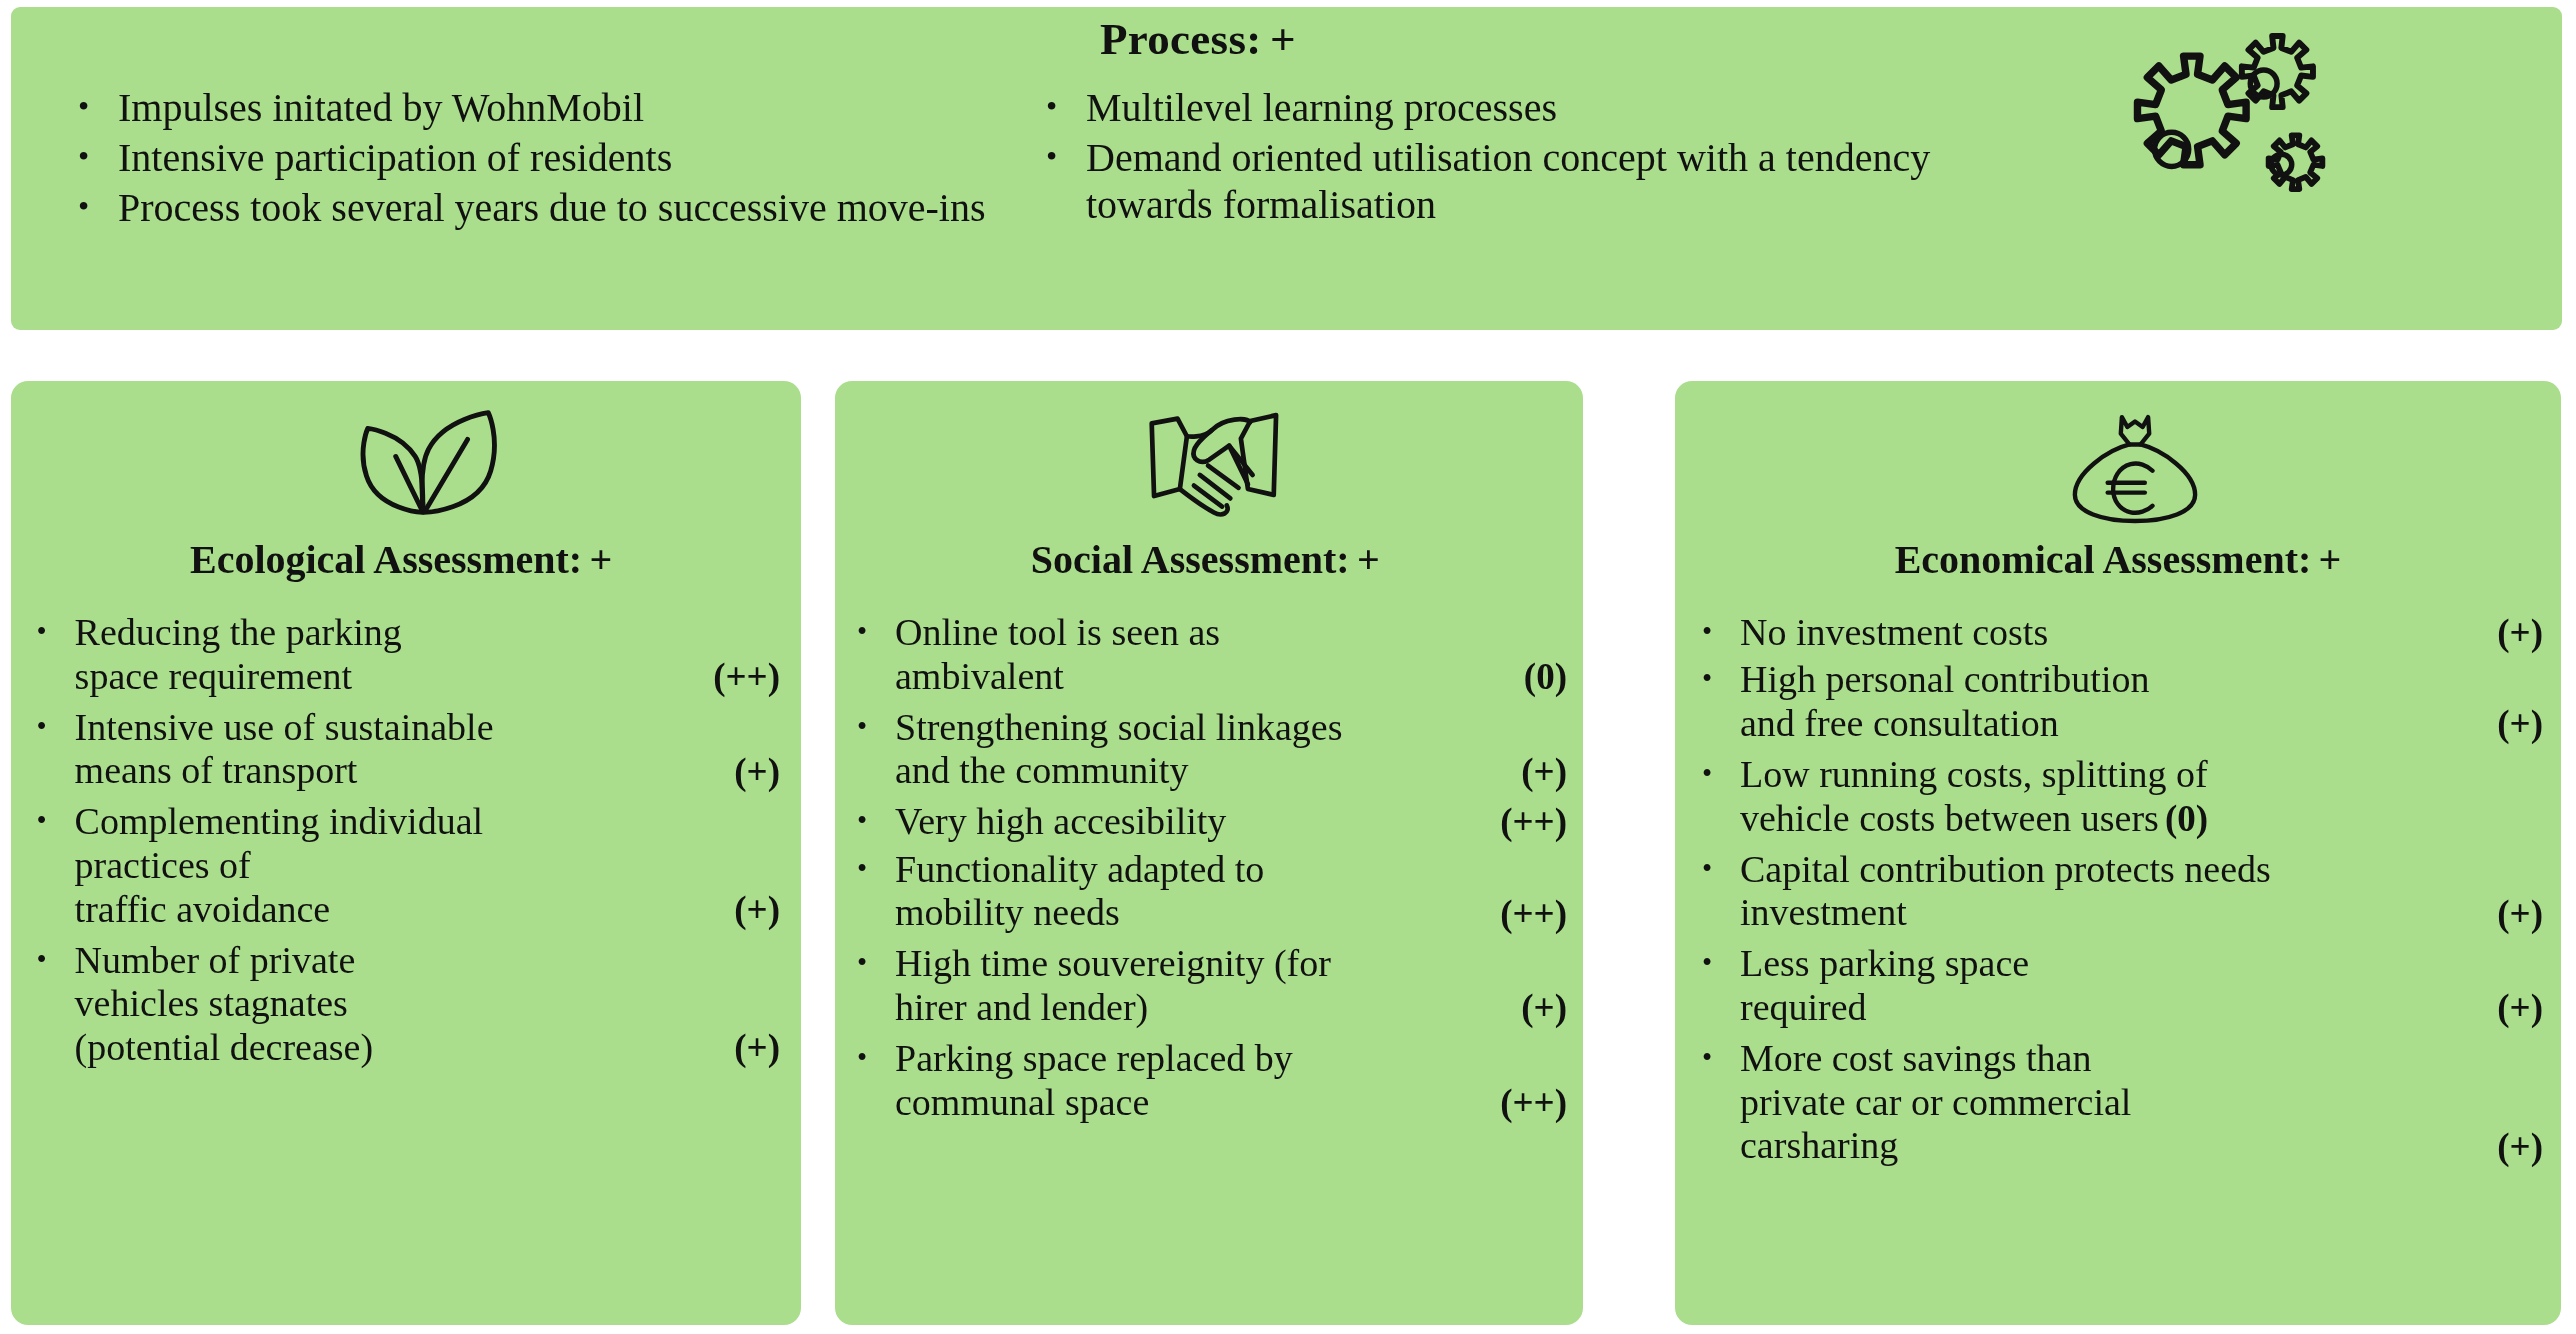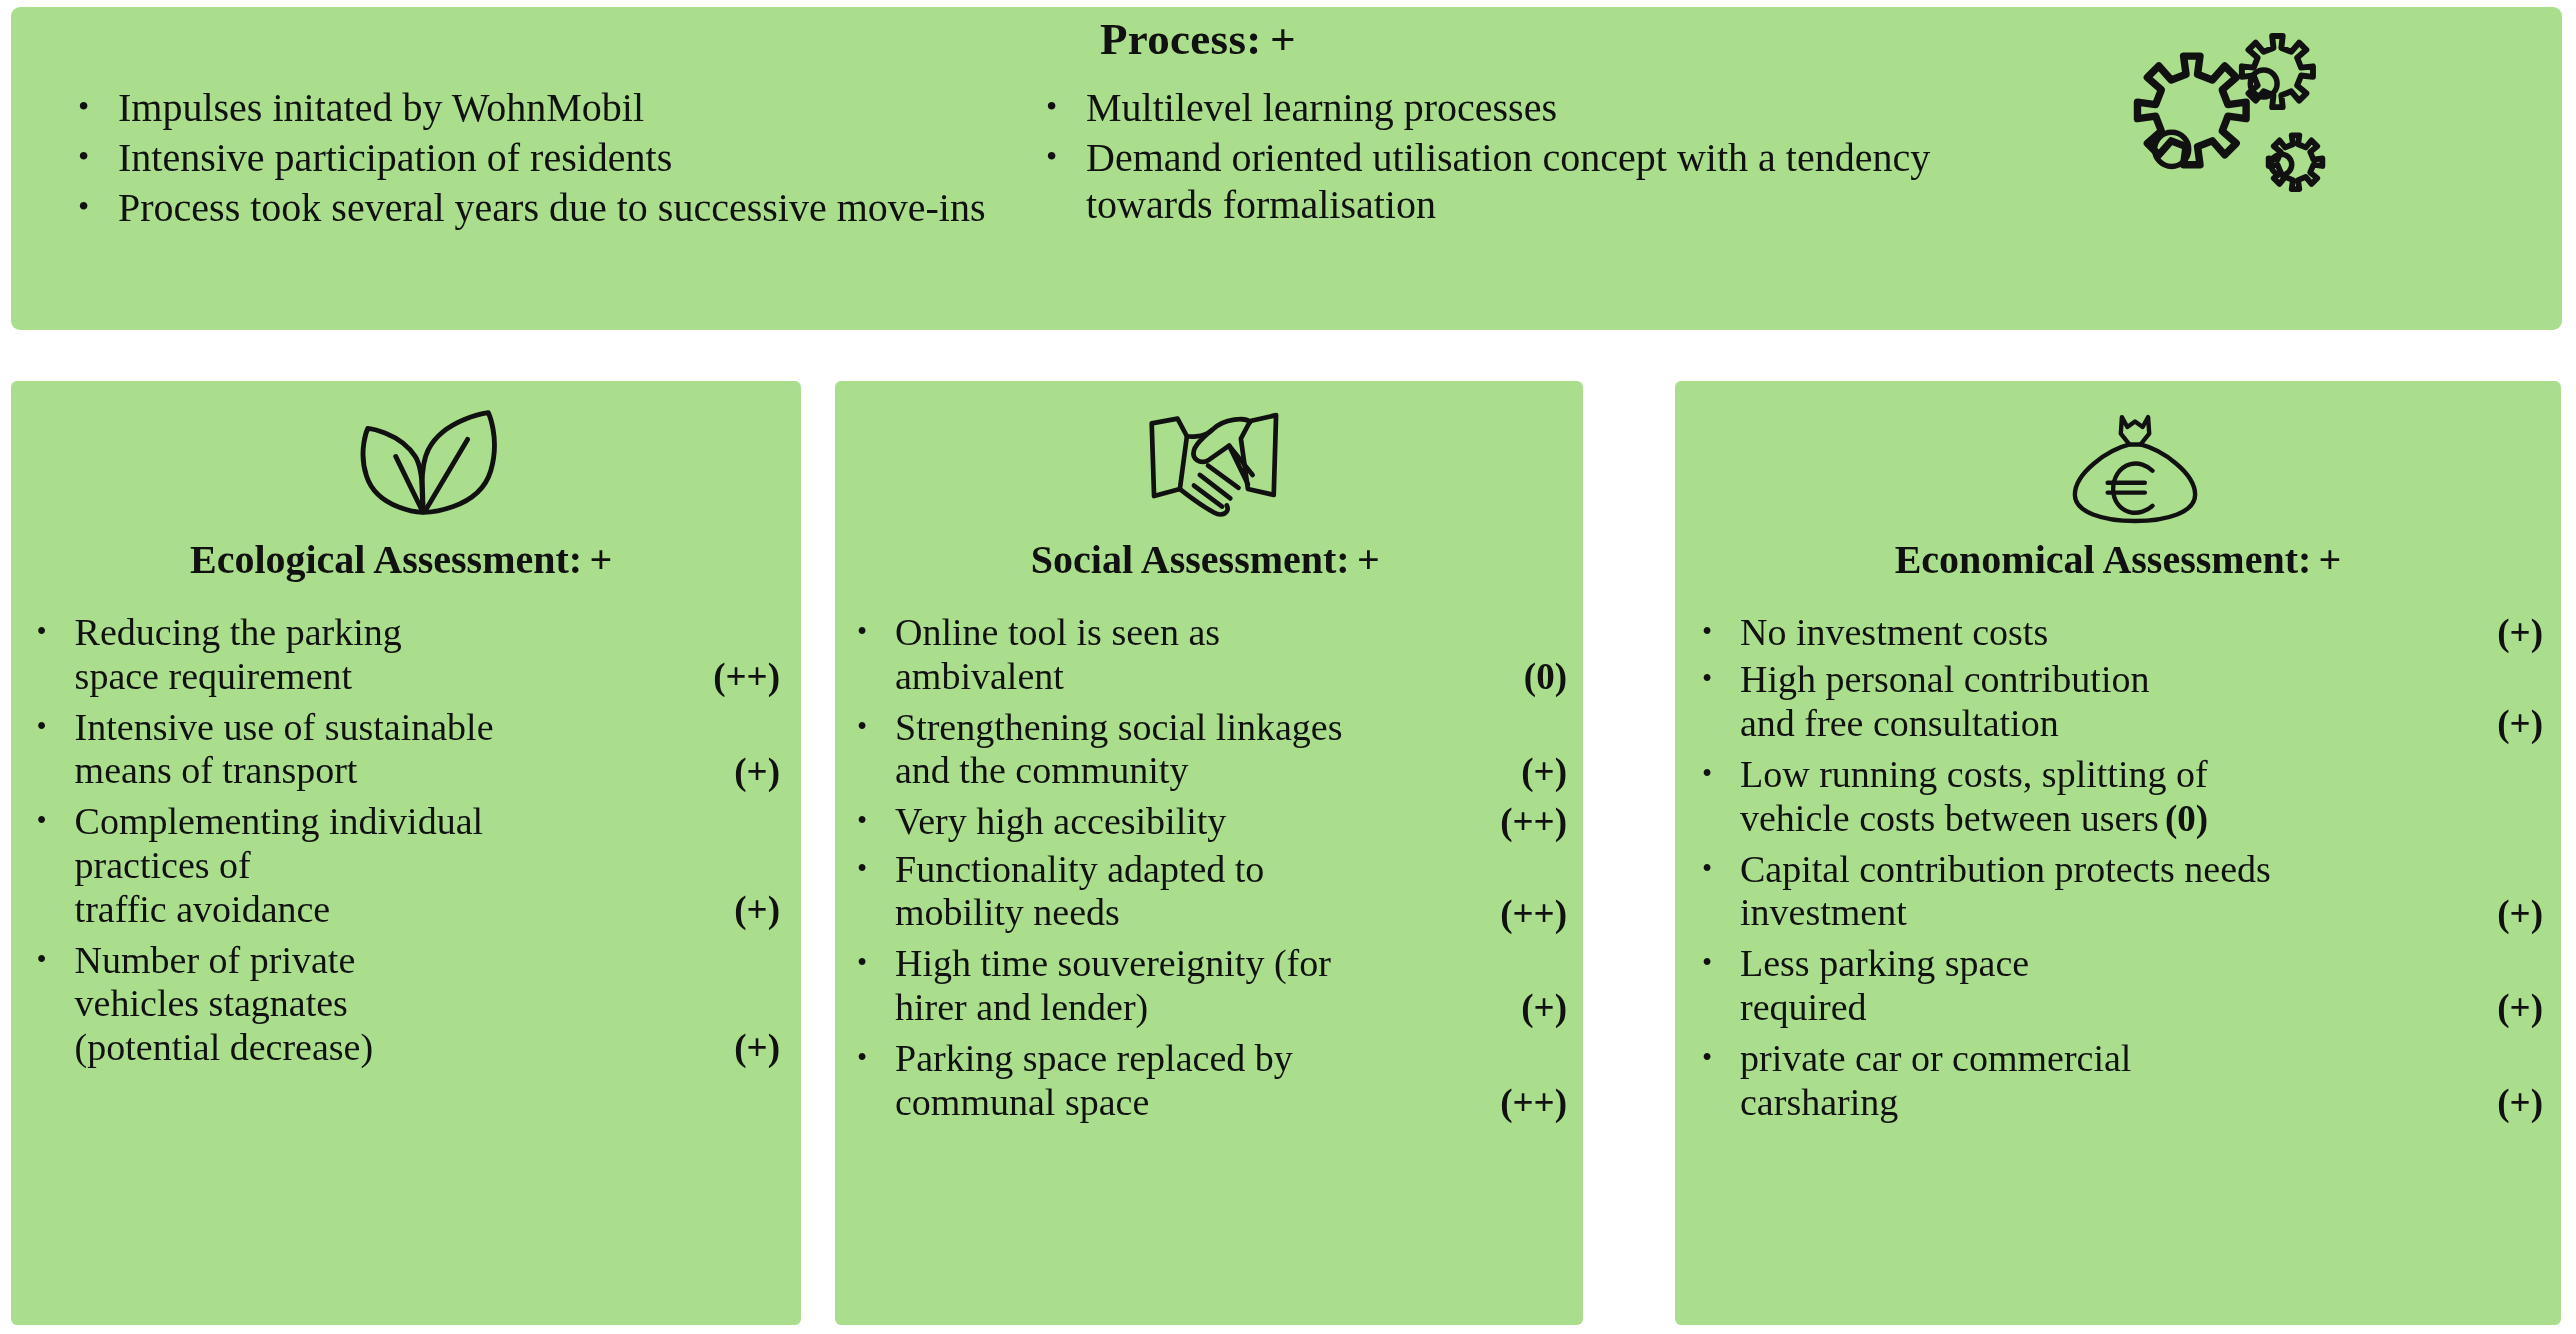--- a/index.html
+++ b/index.html
@@ -12,21 +12,21 @@
     height: 1335px;
     position: relative;
     font-family: "Liberation Serif", "DejaVu Serif", serif;
     color: #111111;
     overflow: hidden;
   }
 
   .card {
     position: absolute;
     background: #AADE8C;
-    border-radius: 6px;
+    border-radius: 17px;
     box-sizing: border-box;
   }
 
   
   #process-card {
     left: 11px;
     top: 7.3px;
     width: 2551px;
     height: 323px;
     border-radius: 9px;
@@ -426,20 +426,21 @@
           <span class="ln">required</span>
         </span>
         <span class="score">(+)</span>
       </span>
     </div>
 
     <div class="bitem">
       <span class="bullet">•</span>
       <span class="body">
         <span class="lines">
+          <span class="ln">More cost savings than</span>
           <span class="ln">private car or commercial</span>
           <span class="ln">carsharing</span>
         </span>
         <span class="score">(+)</span>
       </span>
     </div>
 
   </div>
 </div>
 

